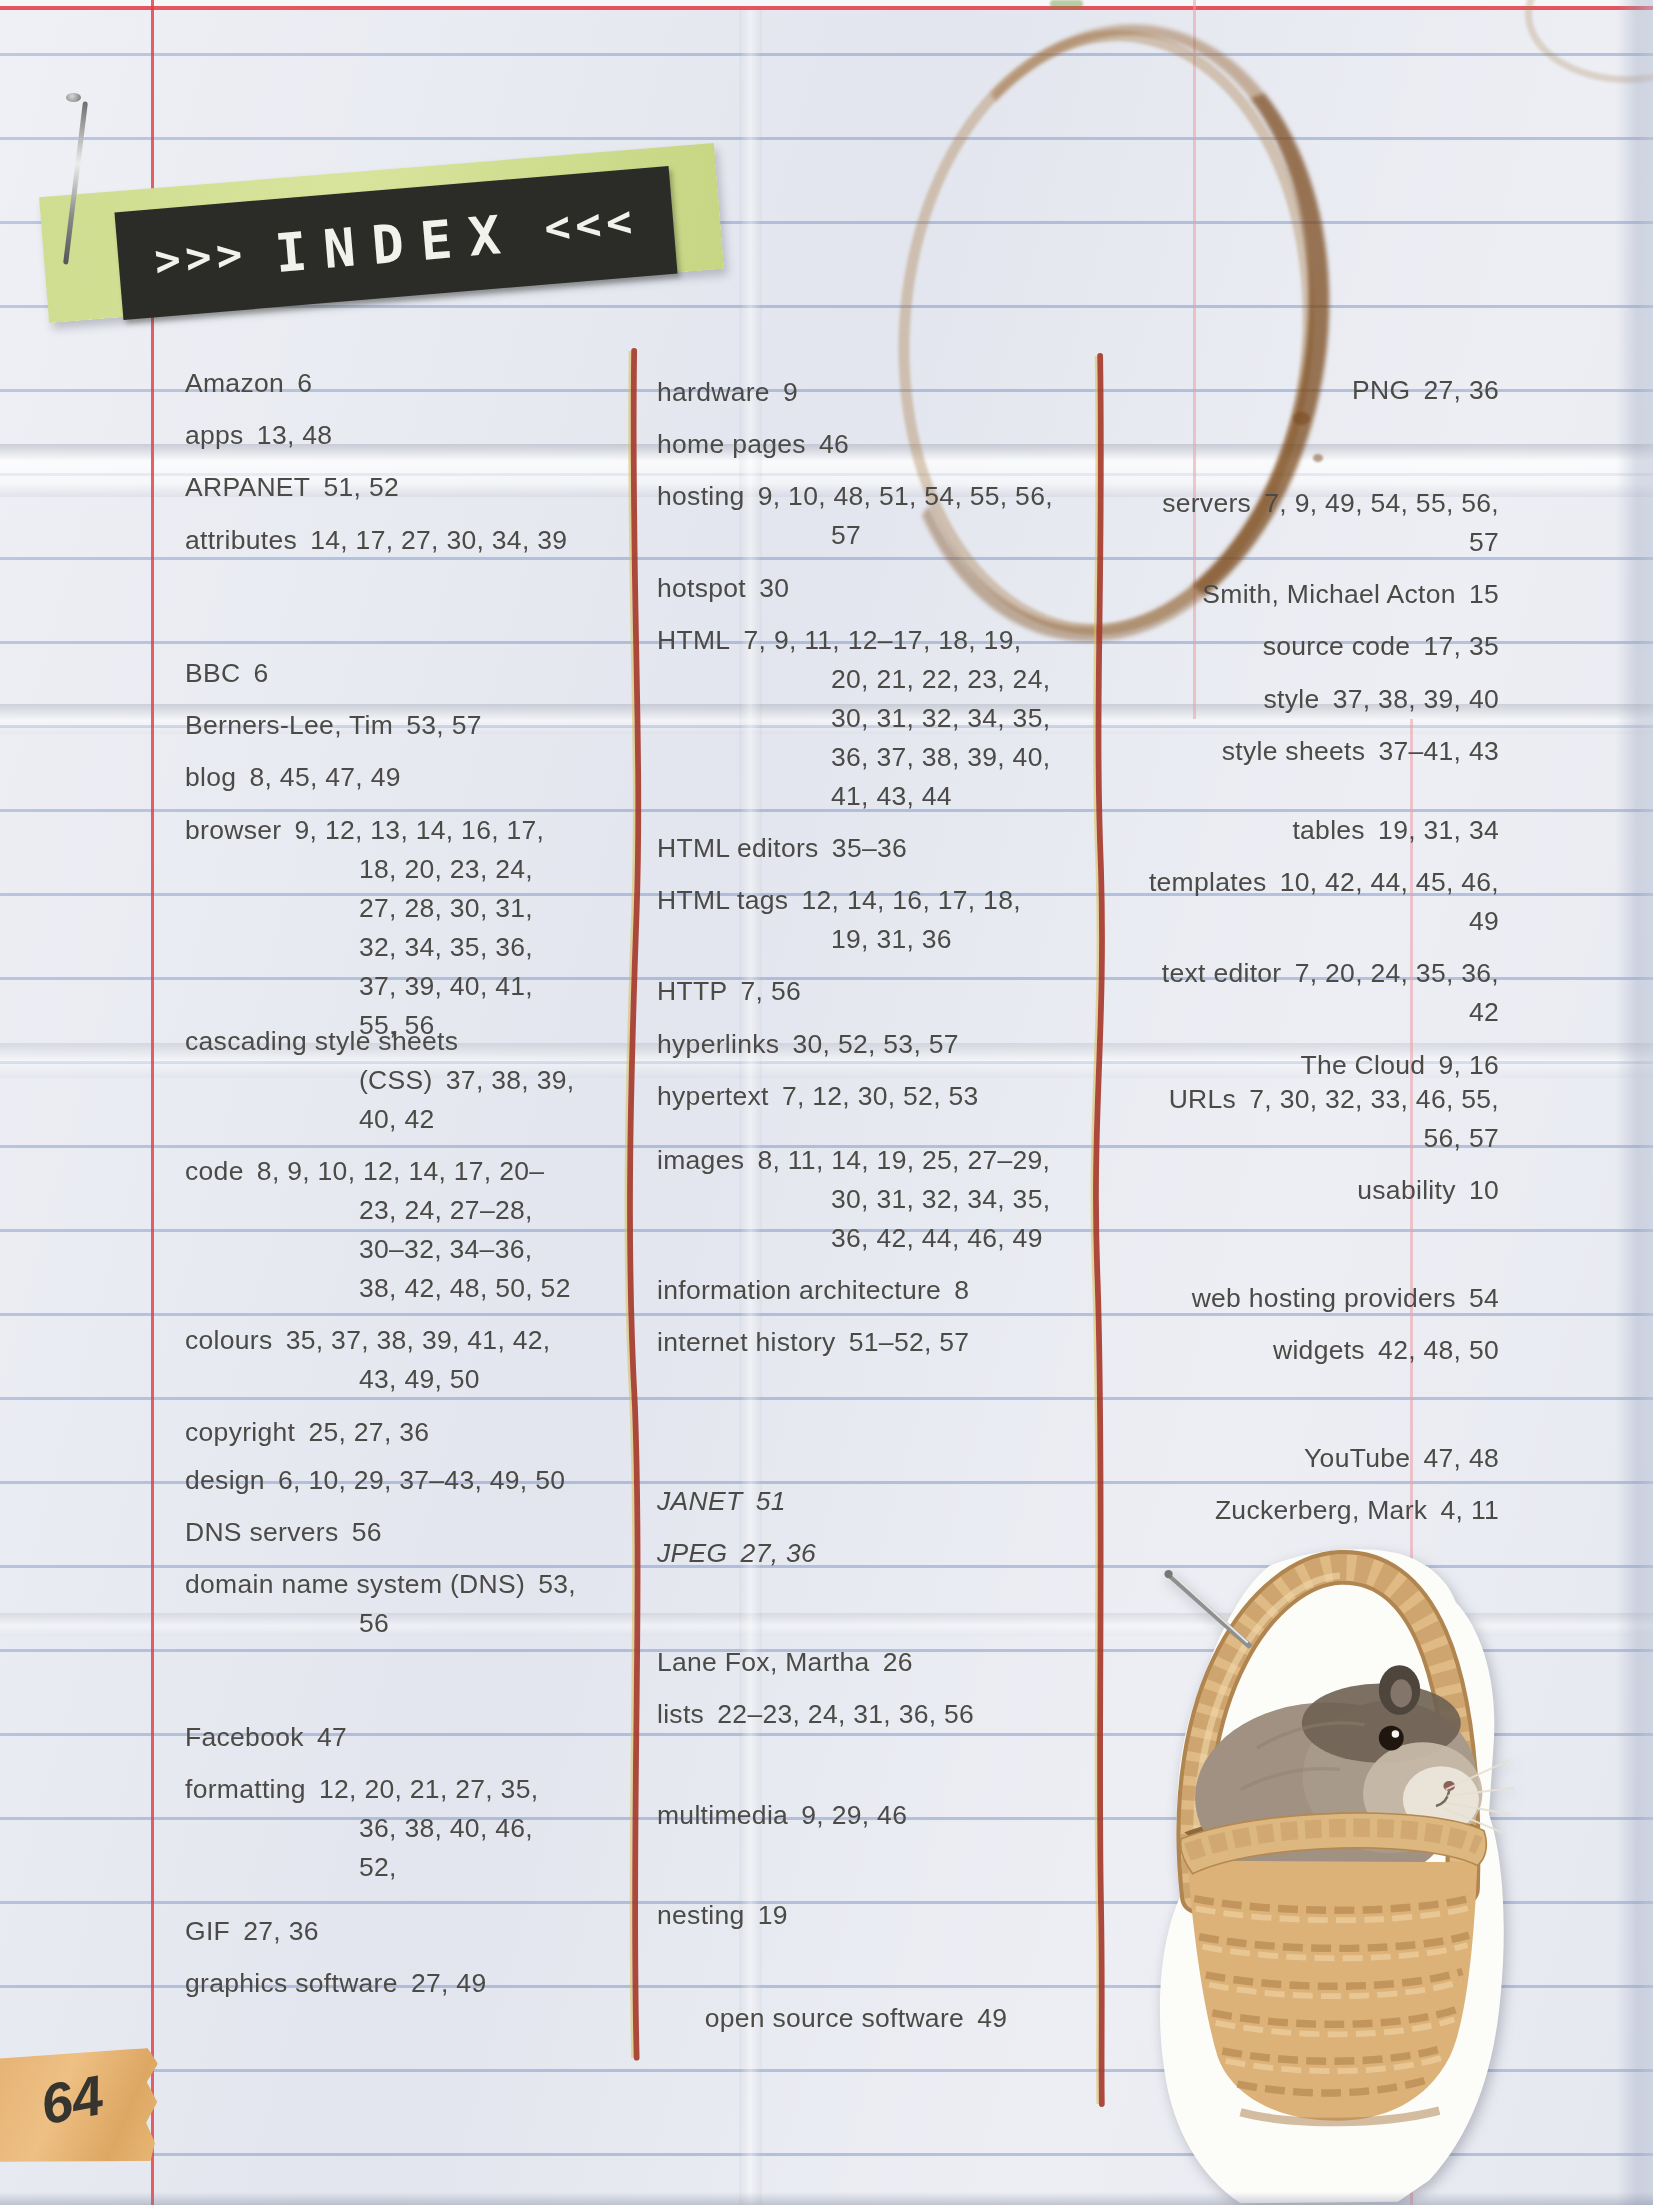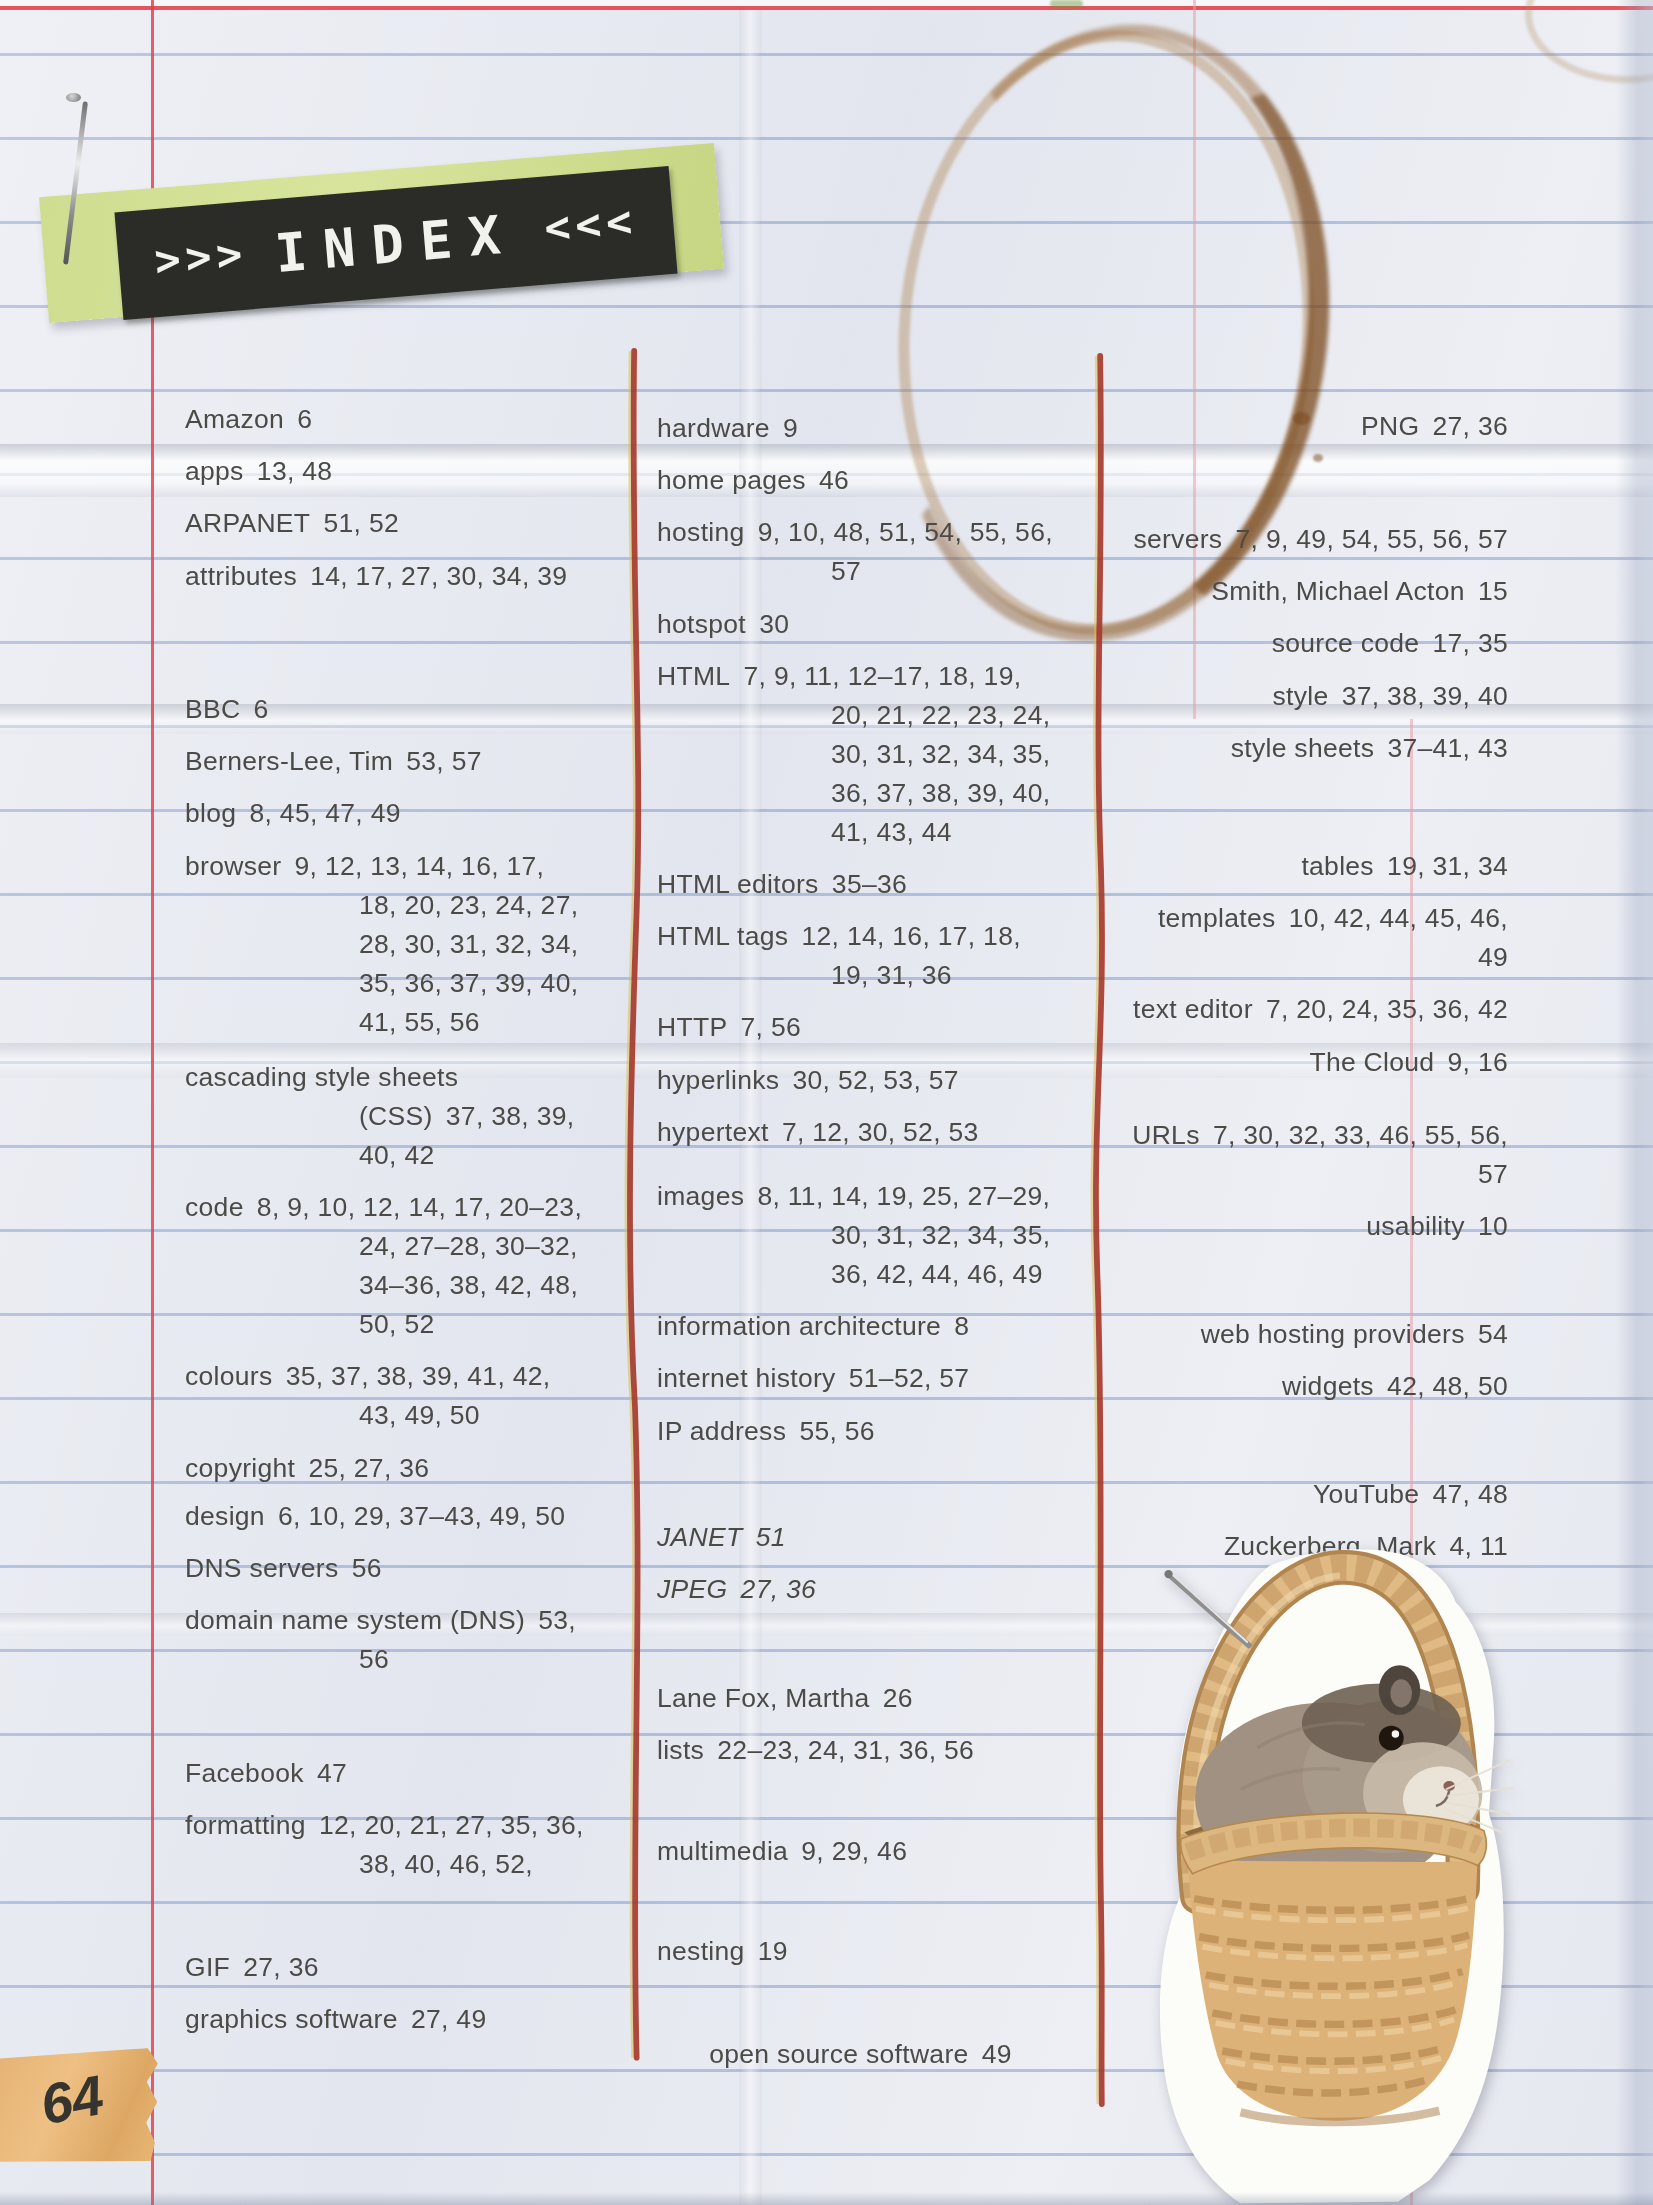--- a/index.html
+++ b/index.html
@@ -59,21 +59,21 @@
   .hdr-plate .arrows{font-size:43px;letter-spacing:5px;transform:translateY(-2.5px);}
   .hdr-plate .word{font-size:53px;letter-spacing:16.6px;}
   .pushpin{position:absolute;left:73px;top:101px;width:5px;height:164px;border-radius:2.5px;
     background:linear-gradient(to bottom,#6e6e6e,#ececec 38%,#8a8a8a 70%,#555);
     transform:rotate(7deg);}
   .pushpin-head{position:absolute;left:66px;top:93px;width:15px;height:9px;border-radius:50%;
     background:radial-gradient(circle at 40% 35%,#d8d8d8,#6f6f6f);}
   
   .col{position:absolute;top:0;height:2205px;color:var(--text-gray,#4b4a46);
     font-size:26.5px;line-height:39px;letter-spacing:0.3px;}
-  .group{position:absolute;left:0;right:7px;margin-top:36px;}
+  .group{position:absolute;left:0;right:16px;}
   .entry{padding-left:174px;text-indent:-174px;margin-bottom:13.2px;}
   .entry .pages{margin-left:13.2px;}
   
   .pg-tape{position:absolute;left:-6.6px;top:2050px;width:166px;height:113px;
     background:linear-gradient(115deg,var(--masking-tape,#e5b173),#eec084 40%,#dda763 75%,#e9b877);
     transform:rotate(-1.5deg);box-shadow:2.5px 4.1px 5.8px rgba(95,80,55,.35);
     clip-path:polygon(0% 6%,94% 0%,100% 14%,93% 30%,99% 48%,92% 66%,97% 84%,94% 100%,0% 97%);}
   .pg-num{position:absolute;left:48px;top:16.6px;font-size:56px;font-style:italic;font-weight:bold;
     color:#35342f;transform:rotate(-9deg);font-family:"Liberation Sans",sans-serif;}
   
@@ -164,21 +164,20 @@
         <div class="entry"><span class="term">HTML editors</span><span class="pages">35–36</span></div>
         <div class="entry"><span class="term">HTML tags</span><span class="pages">12, 14, 16, 17, 18, 19, 31, 36</span></div>
         <div class="entry"><span class="term">HTTP</span><span class="pages">7, 56</span></div>
         <div class="entry"><span class="term">hyperlinks</span><span class="pages">30, 52, 53, 57</span></div>
         <div class="entry"><span class="term">hypertext</span><span class="pages">7, 12, 30, 52, 53</span></div>
       </div>
       <div class="group" style="top: 1141px;">
         <div class="entry"><span class="term">images</span><span class="pages">8, 11, 14, 19, 25, 27–29, 30, 31, 32, 34, 35, 36, 42, 44, 46, 49</span></div>
         <div class="entry"><span class="term">information architecture</span><span class="pages">8</span></div>
         <div class="entry"><span class="term">internet history</span><span class="pages">51–52, 57</span></div>
-        <div class="entry"><span class="term">IP address</span><span class="pages">55, 56</span></div>
       </div>
       <div class="group" style="top: 1482px; font-style: italic;">
         <div class="entry"><span class="term">JANET</span><span class="pages">51</span></div>
         <div class="entry"><span class="term">JPEG</span><span class="pages">27, 36</span></div>
       </div>
       <div class="group" style="top: 1643px;">
         <div class="entry"><span class="term">Lane Fox, Martha</span><span class="pages">26</span></div>
         <div class="entry"><span class="term">lists</span><span class="pages">22–23, 24, 31, 36, 56</span></div>
       </div>
       <div class="group" style="top: 1796px;">

